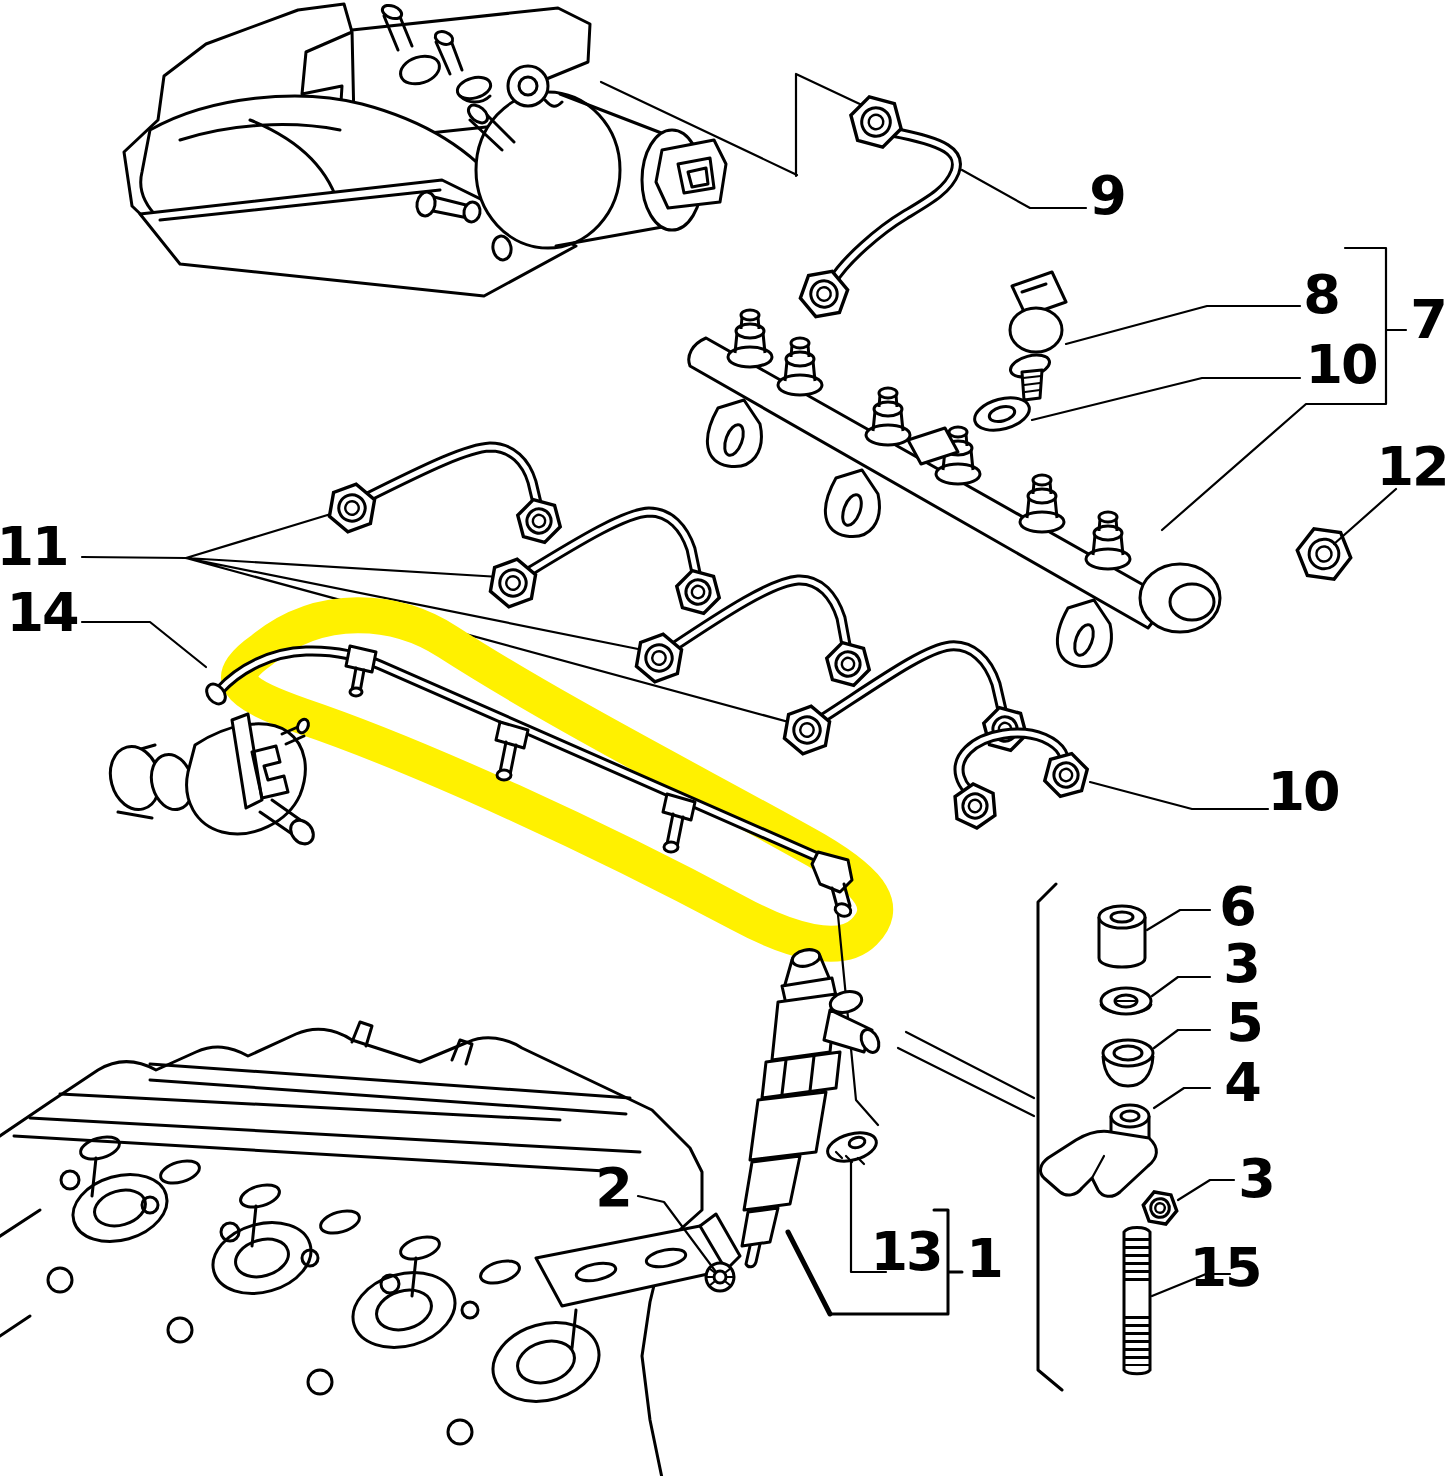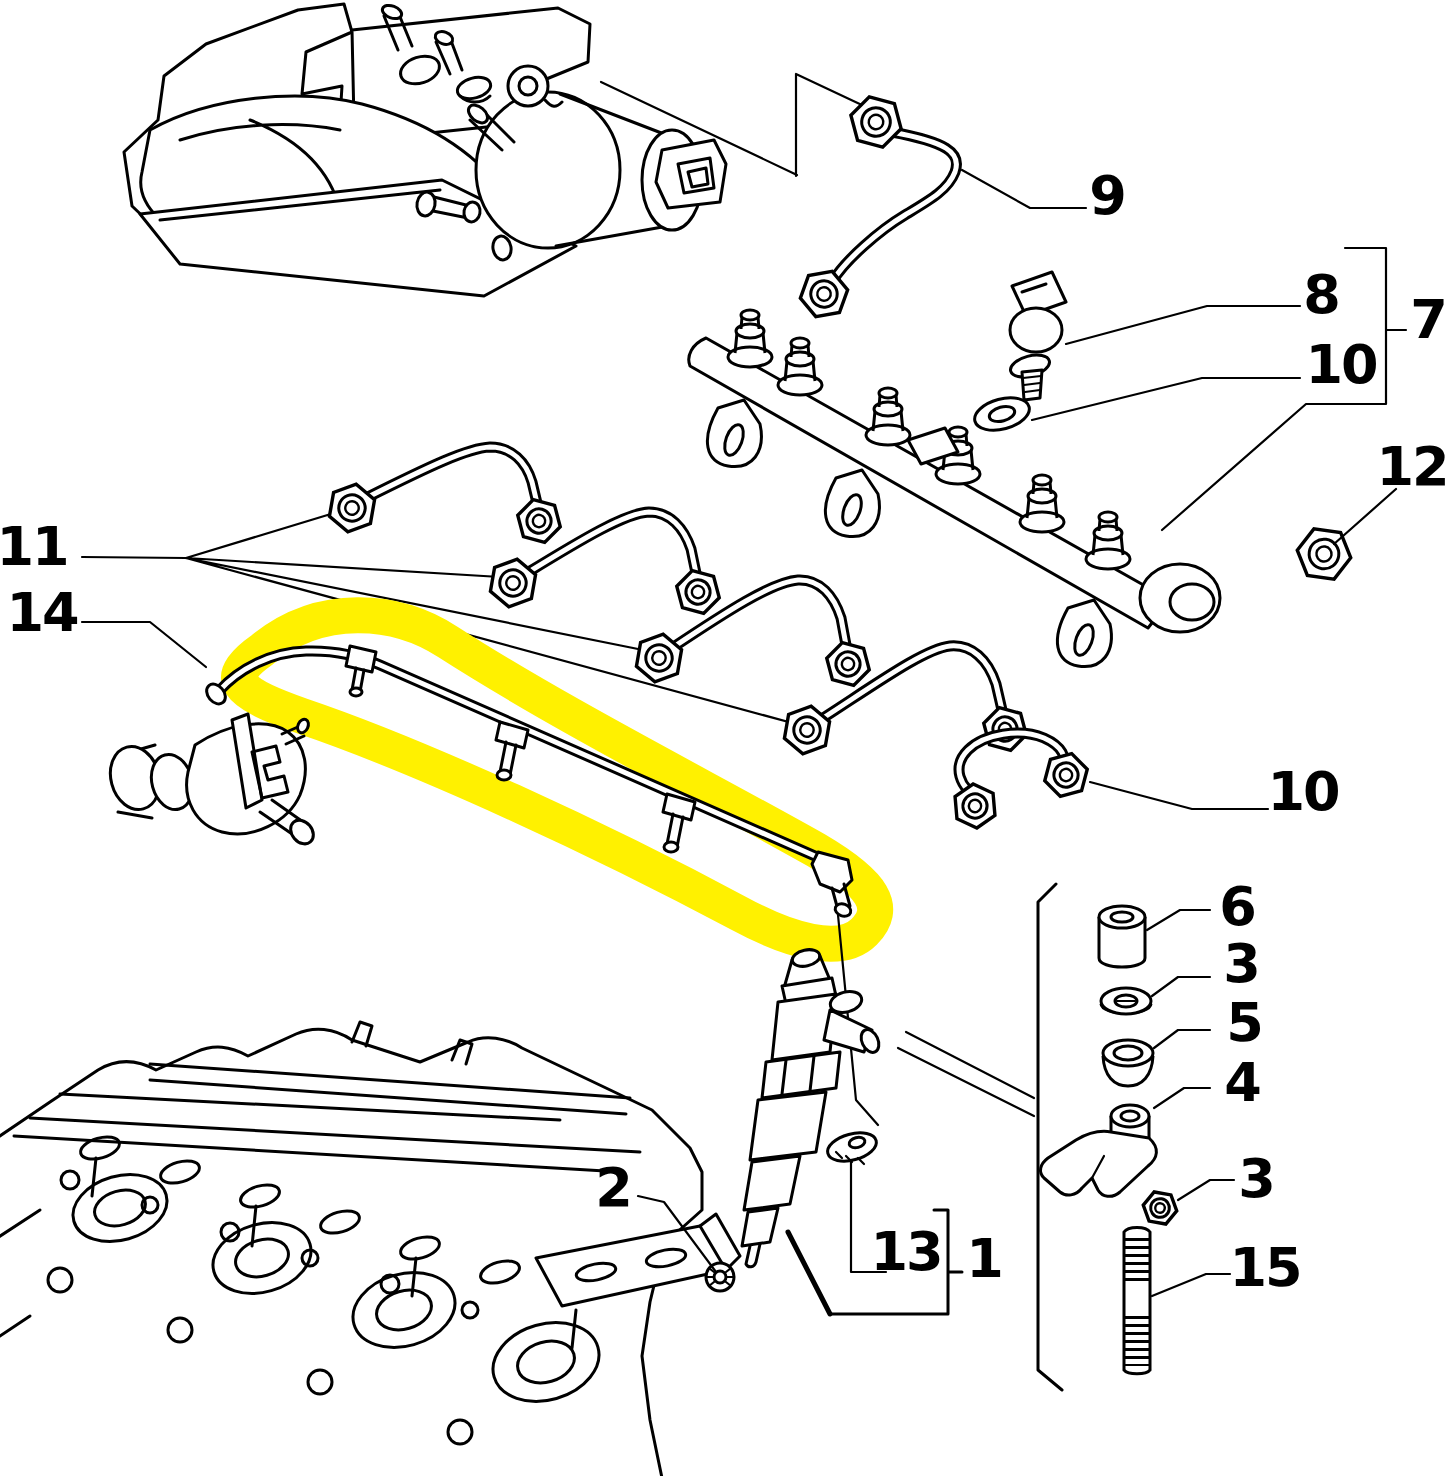--- a/index.html
+++ b/index.html
@@ -387,17 +387,17 @@
   <div class="callout" style="left:1428px;top:320px">7</div>
   <div class="callout" style="left:1412px;top:467px">12</div>
   <div class="callout" style="left:32px;top:547px">11</div>
   <div class="callout" style="left:42px;top:613px">14</div>
   <div class="callout" style="left:1303px;top:792px">10</div>
   <div class="callout" style="left:1237px;top:907px">6</div>
   <div class="callout" style="left:1241px;top:964px">3</div>
   <div class="callout" style="left:1244px;top:1023px">5</div>
   <div class="callout" style="left:1242px;top:1083px">4</div>
   <div class="callout" style="left:1256px;top:1179px">3</div>
-  <div class="callout" style="left:1265px;top:1268px">15</div>
+  <div class="callout" style="left:1225px;top:1268px">15</div>
   <div class="callout" style="left:613px;top:1188px">2</div>
   <div class="callout" style="left:906px;top:1252px">13</div>
   <div class="callout" style="left:984px;top:1259px">1</div>
 </div>
 
 </body></html>

